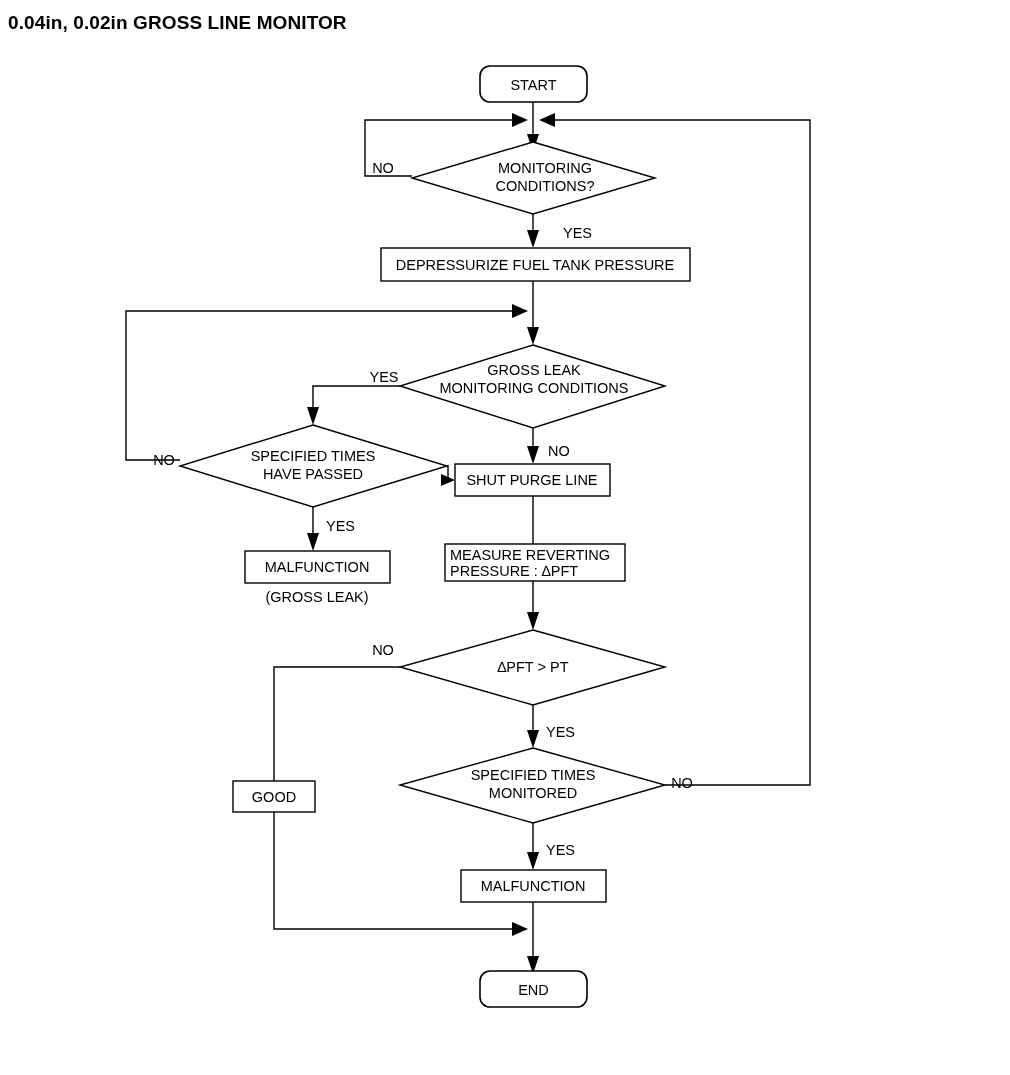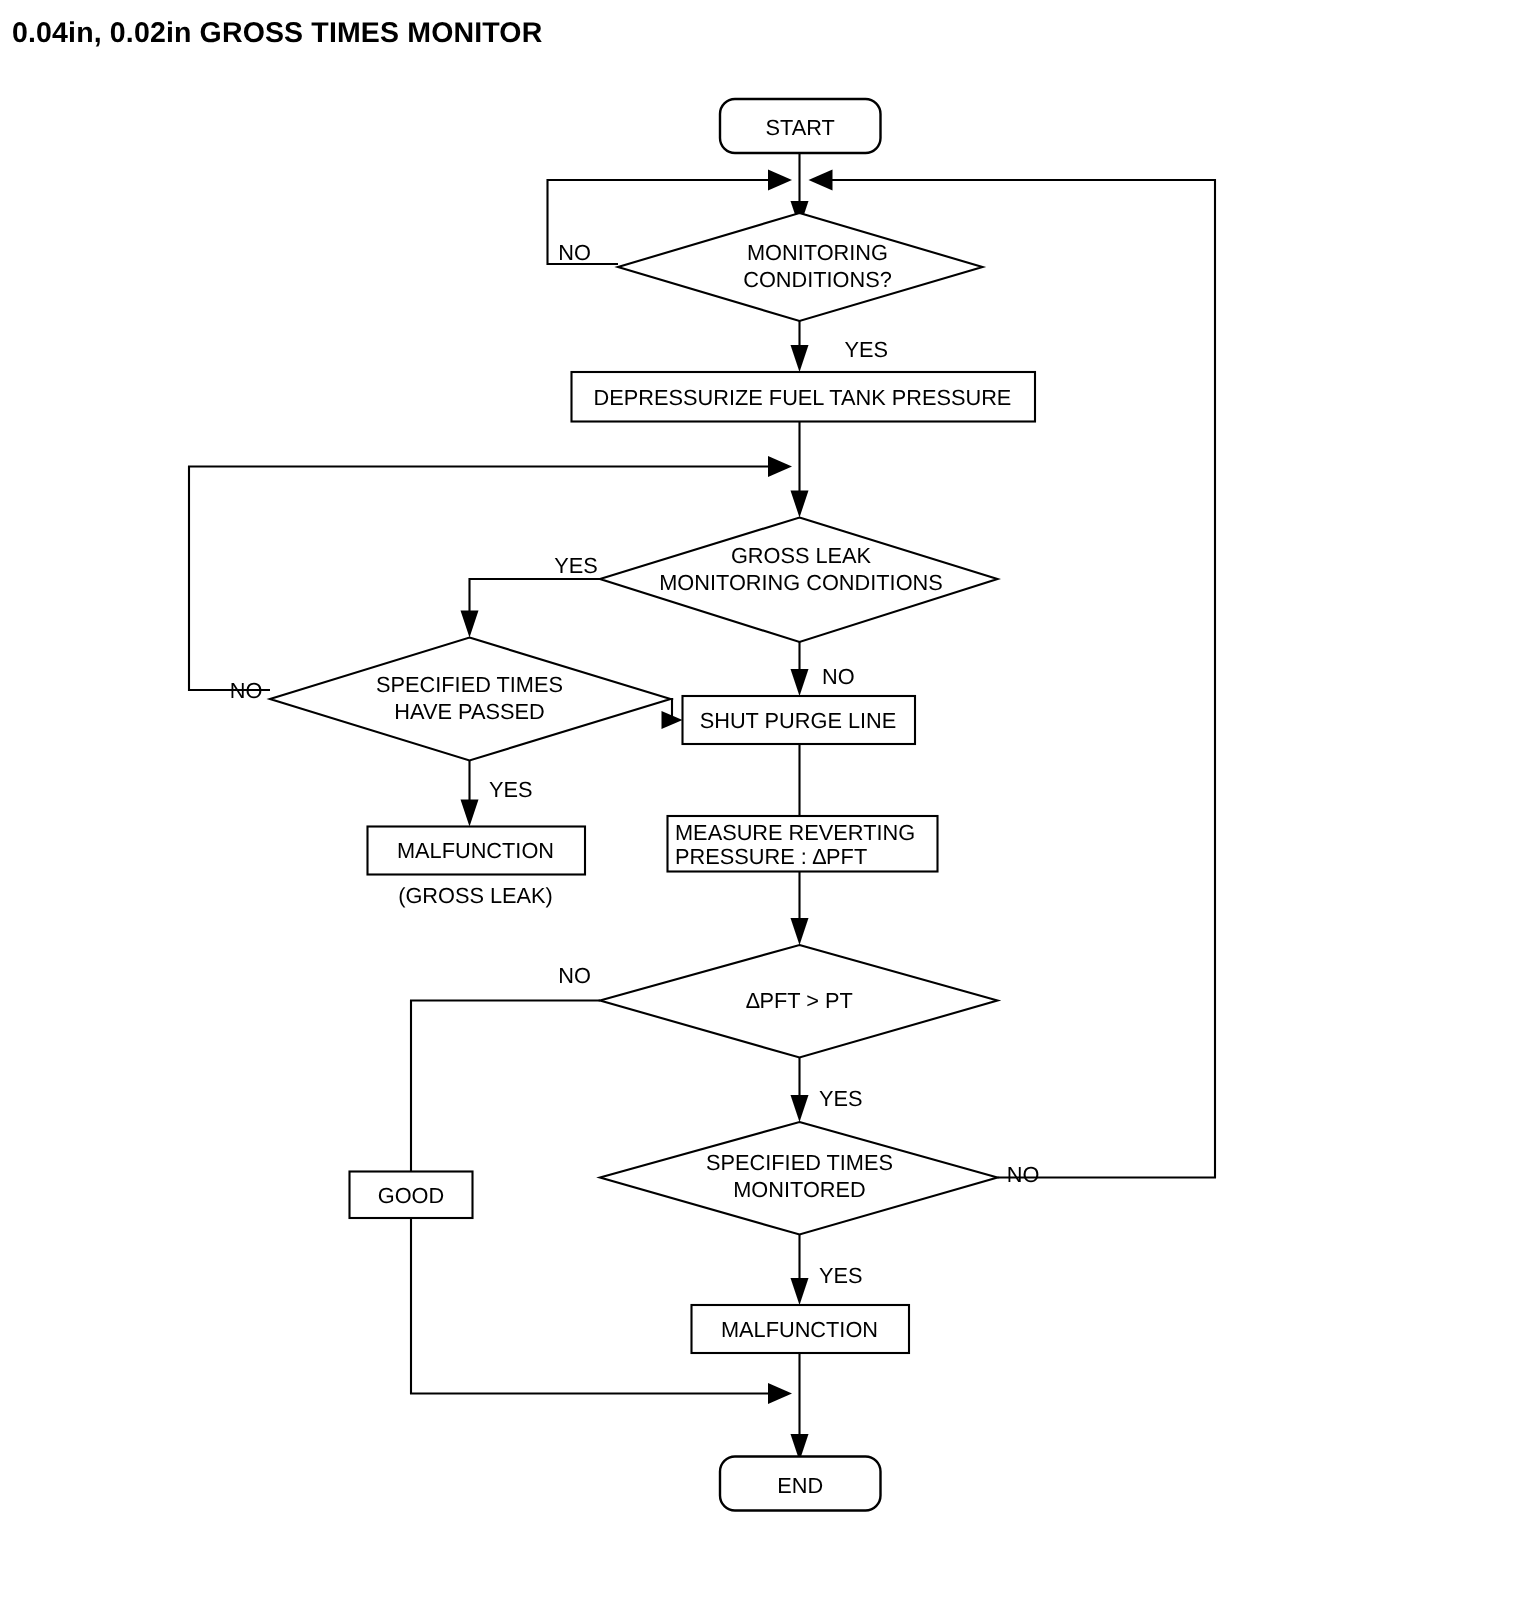--- a/index.html
+++ b/index.html
@@ -73,21 +73,21 @@
   .arrowhead {
     fill: #000000;
     stroke: none;
   }
 </style>
 </head>
 <body>
 
 <div id="page">
 
-  <div id="title">0.04in, 0.02in GROSS TIMES MONITOR</div>
+  <div id="title">0.04in, 0.02in GROSS LINE MONITOR</div>
 
   <svg id="flow-svg" width="1010" height="1075" viewBox="0 0 1010 1075">
 
     <g>
       <line class="conn" x1="533" y1="102" x2="533" y2="145"></line>
       <polygon class="arrowhead" points="533,152 527,134 539,134"></polygon>
     </g>
 
     <g>
       <polyline class="conn" points="412,176 365,176 365,120 519,120"></polyline>

